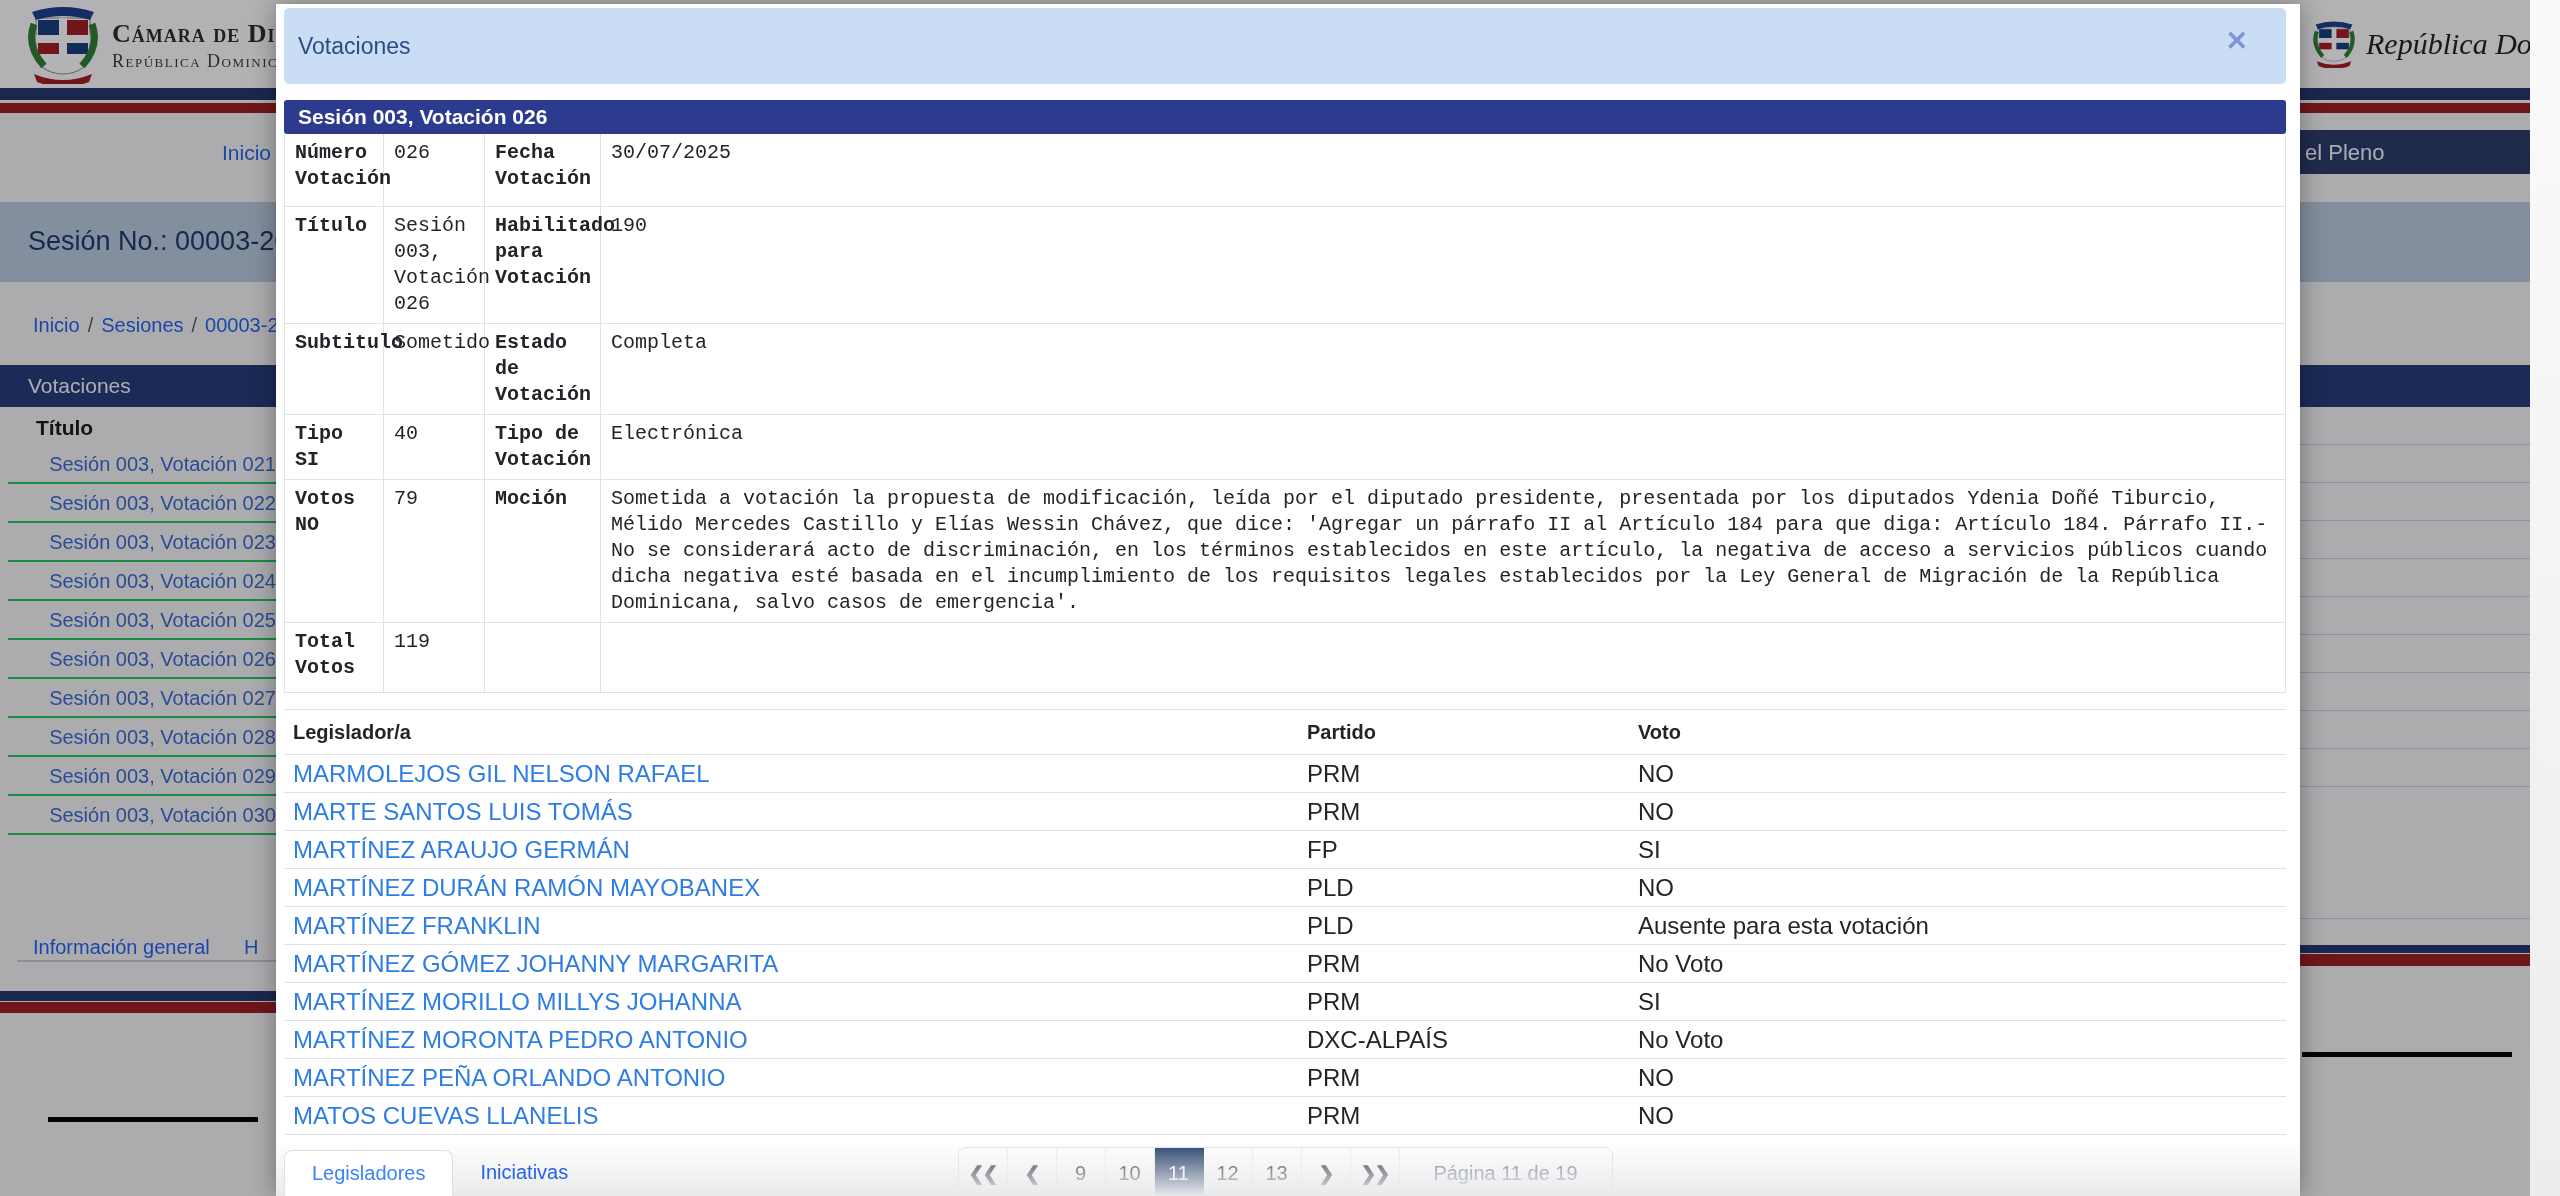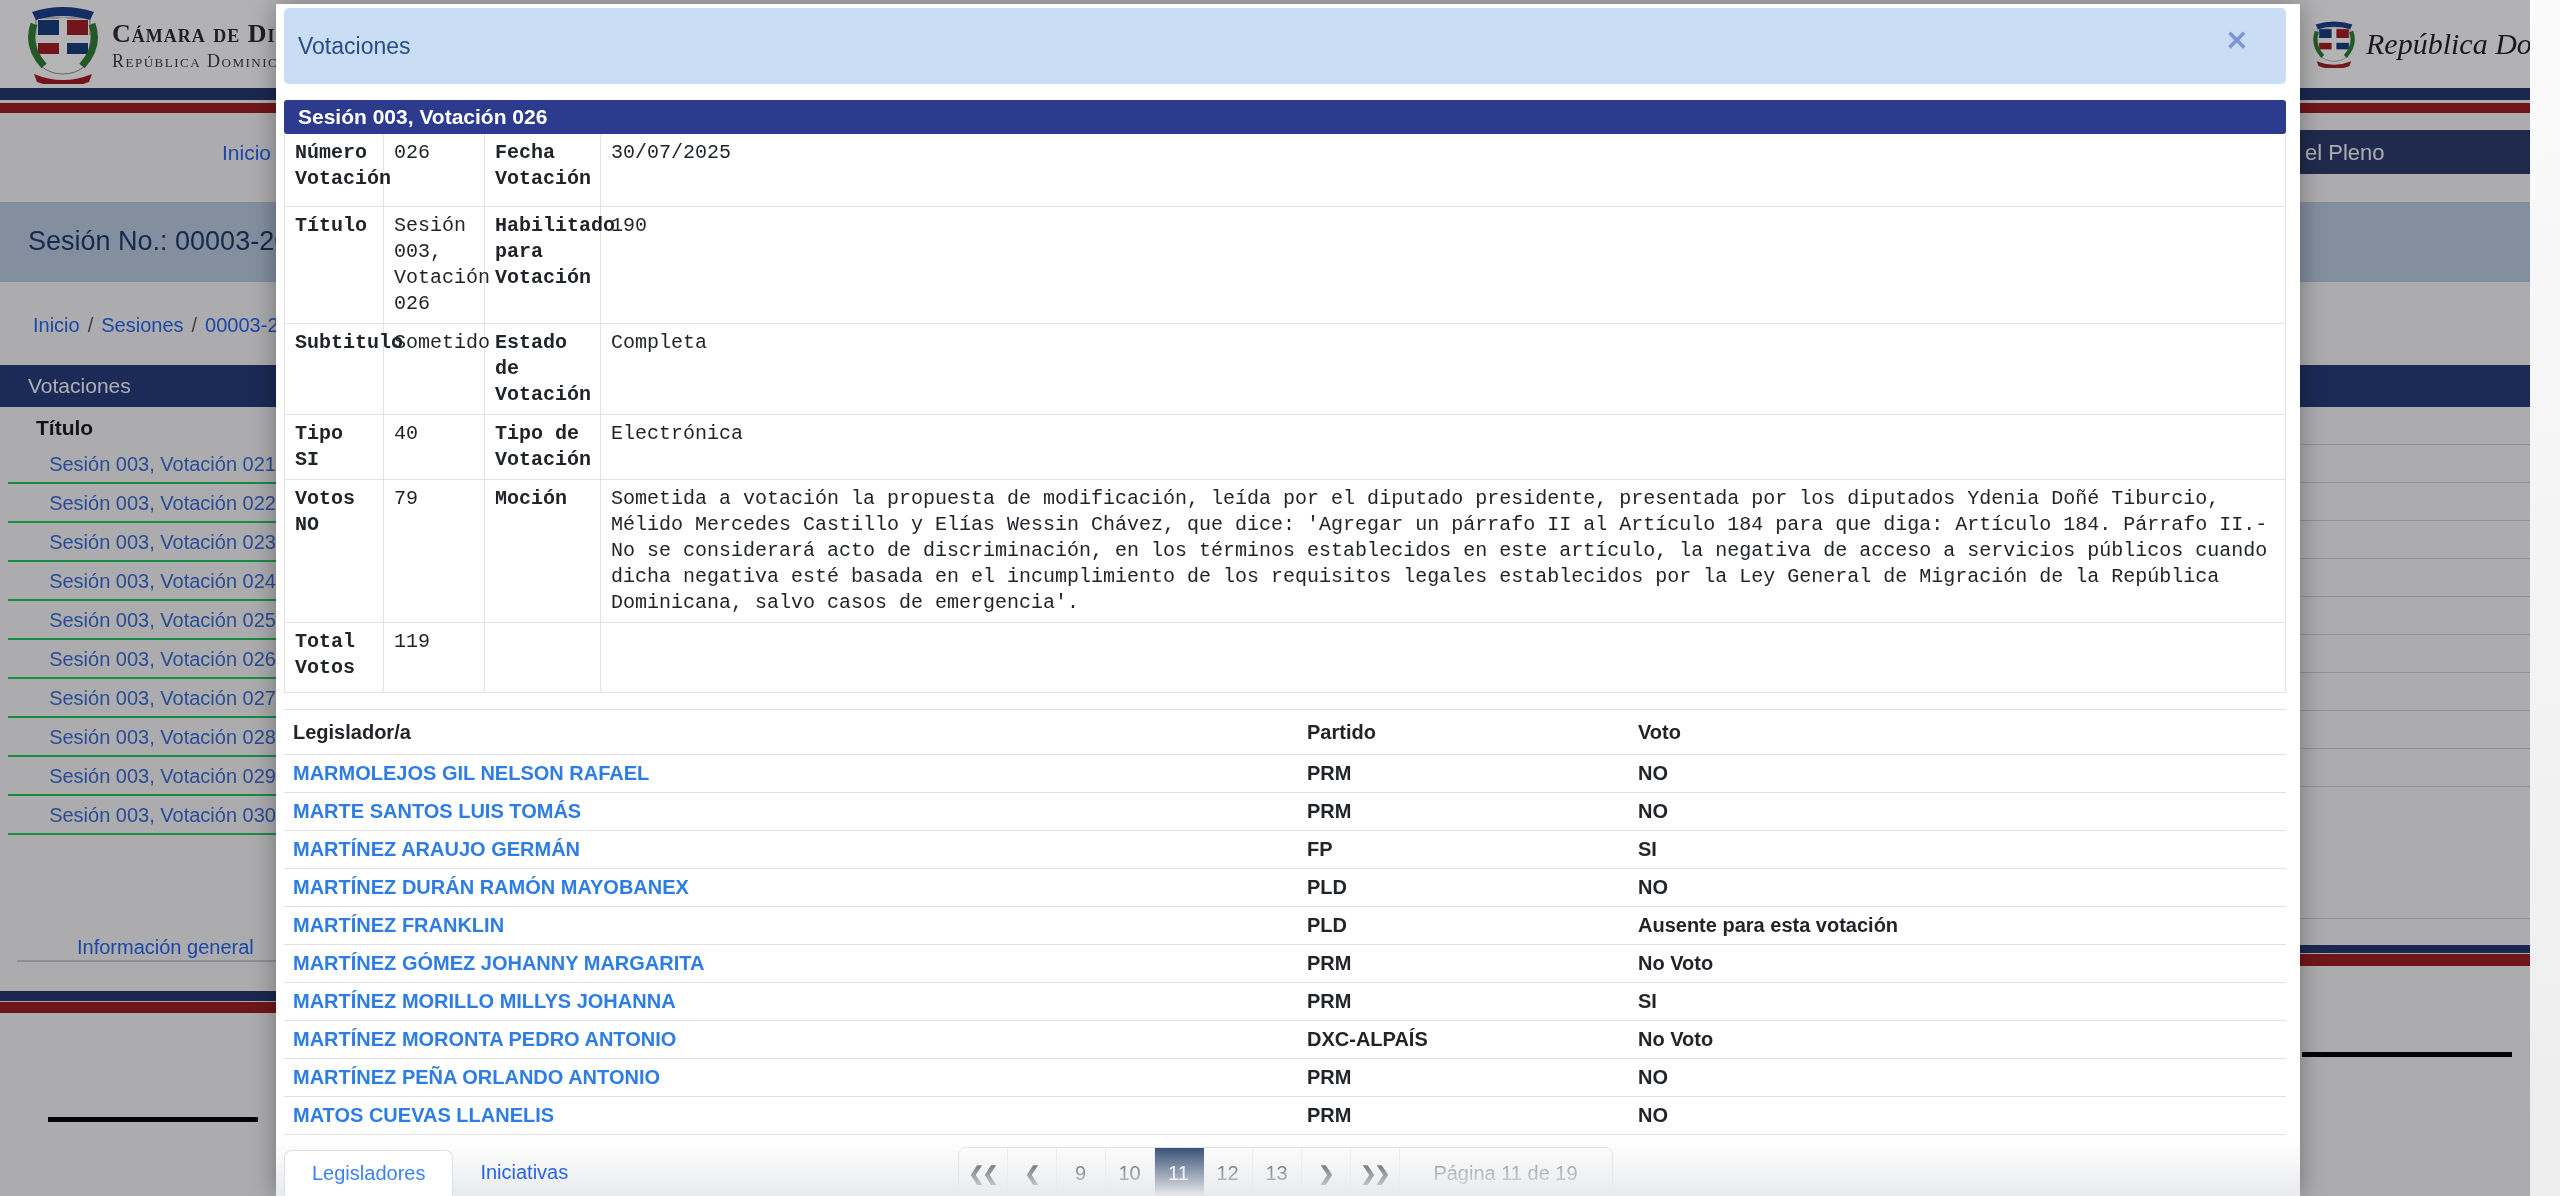--- a/index.html
+++ b/index.html
@@ -23,21 +23,21 @@
   .sesion-band { left:0; top:202px; width:2530px; height:80px; background:#b9c9dd; }
   .sesion-band-text { position:absolute; left:28px; top:24px; font-size:27px; color:#1d3a6b; white-space:nowrap; }
   .breadcrumb { left:33px; top:314px; font-size:20px; white-space:nowrap; }
   .breadcrumb a { color:#2563eb; text-decoration:none; }
   .breadcrumb .sep { color:#5a5a5a; padding:0 8px; }
   .votaciones-bar { left:0; top:365px; width:2530px; height:42px; background:#243a76; }
   .votaciones-bar-text { position:absolute; left:28px; top:9px; color:#f4f6fa; font-size:21px; }
   .titulo-label { left:36px; top:416px; font-size:21px; font-weight:700; color:#1a1a1a; }
   .session-list { left:8px; top:445px; width:268px; }
   .session-list .s-item { height:39px; line-height:38px; border-bottom:2px solid #22c55e; padding-left:25px; font-size:20px; color:#3a6bd0; white-space:nowrap; overflow:hidden;text-align:right; }
-  .info-links { left:33px; top:936px; font-size:20px; color:#2563eb; white-space:nowrap;margin-left:44px; }
+  .info-links { left:33px; top:936px; font-size:20px; color:#2563eb; white-space:nowrap; }
   .info-links .frag { position:absolute; left:211px; top:0; }
   .info-sep { left:17px; top:960px; width:259px; height:2px; background:#c8cbd0; }
   .ghost-rows { left:2290px; top:407px; width:240px; height:380px;
     background:repeating-linear-gradient(to bottom, transparent 0 37px, #c9ced6 37px 38px); }
   .ghost-line { left:2290px; top:918px; width:240px; height:1px; background:#c9ced6; }
   .stripe-navy-bl { left:0; top:991px; width:276px; height:10px; background:#23366b; }
   .stripe-red-bl  { left:0; top:1002px; width:276px; height:11px; background:#9c1d20; }
   .stripe-navy-br { left:2290px; top:945px; width:240px; height:8px; background:#23366b; }
   .stripe-red-br  { left:2290px; top:954px; width:240px; height:12px; background:#9c1d20; }
   .black-line-l { left:48px; top:1117px; width:210px; height:5px; background:#050505; }
@@ -61,21 +61,21 @@
   .d-row > div:last-child { border-right:none; }
   .d-label { font-weight:700; }
   .d-row:nth-of-type(1){ min-height:73px; } .d-row:nth-of-type(2){ min-height:117px; }
   .d-row:nth-of-type(3){ min-height:65px; } .d-row:nth-of-type(4){ min-height:65px; }
   .d-row:nth-of-type(5){ min-height:116px; } .d-row:nth-of-type(6){ min-height:69px; }
 
   .leg-table { margin-top:16px; }
   .leg-head { display:grid; grid-template-columns:1014px 331px 1fr; border-top:1px solid #dee2e6; border-bottom:1px solid #dee2e6; height:46px; align-items:center; }
   .leg-head > div { font-size:20px; font-weight:700; color:#212529; padding-left:9px; }
   .leg-row { display:grid; grid-template-columns:1014px 331px 1fr; height:38px; align-items:center; border-bottom:1px solid #dee2e6; }
-  .leg-row > div { font-size:20px; padding-left:9px; white-space:nowrap; overflow:hidden;font-weight:bold; }
+  .leg-row > div { font-size:24px; padding-left:9px; white-space:nowrap; overflow:hidden; }
   .leg-name { color:#2e7de4; cursor:pointer; }
   .leg-party, .leg-vote { color:#212529; }
 
   .pager-wrap { display:flex; justify-content:center; margin-top:12px; }
   .pager { display:flex; border:1px solid #dee2e6; border-radius:8px; overflow:hidden; background:#fff; }
   .pg { min-width:49px; height:50px; display:flex; align-items:center; justify-content:center; font-size:20px; color:#212529; border-right:1px solid #eceff2; cursor:pointer; background:#fff; }
   .pg:last-child { border-right:none; }
   .pg.arrow { font-weight:700; letter-spacing:-2px; font-size:19px; }
   .pg.active { background:#1e3a66; color:#fff; border-color:#1e3a66; }
   .pg.status { min-width:212px; color:#6b7280; cursor:default; padding:0 20px; }

